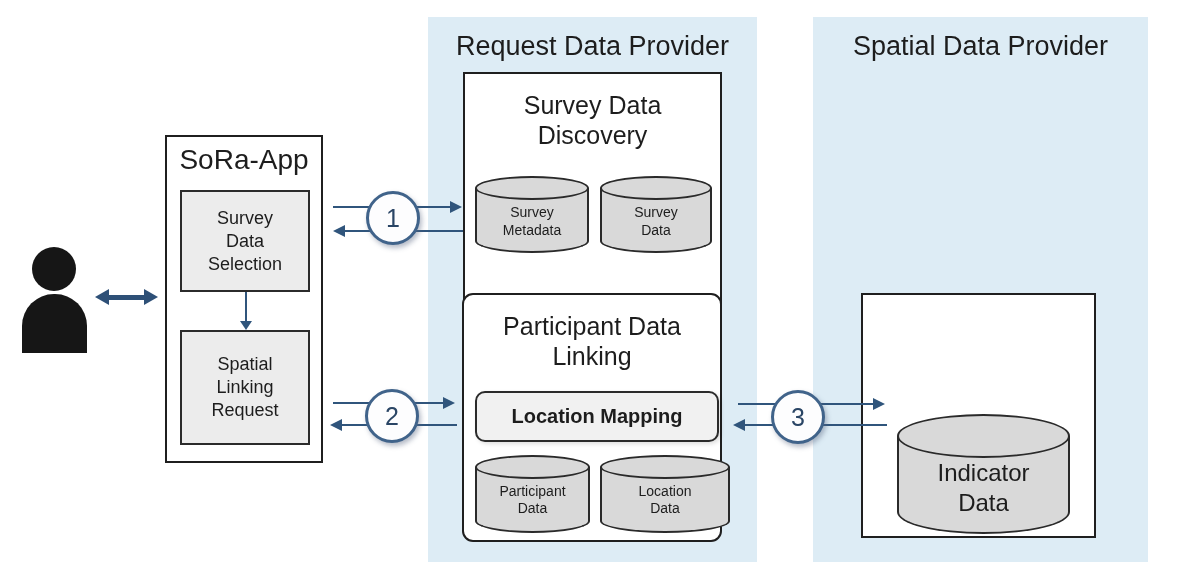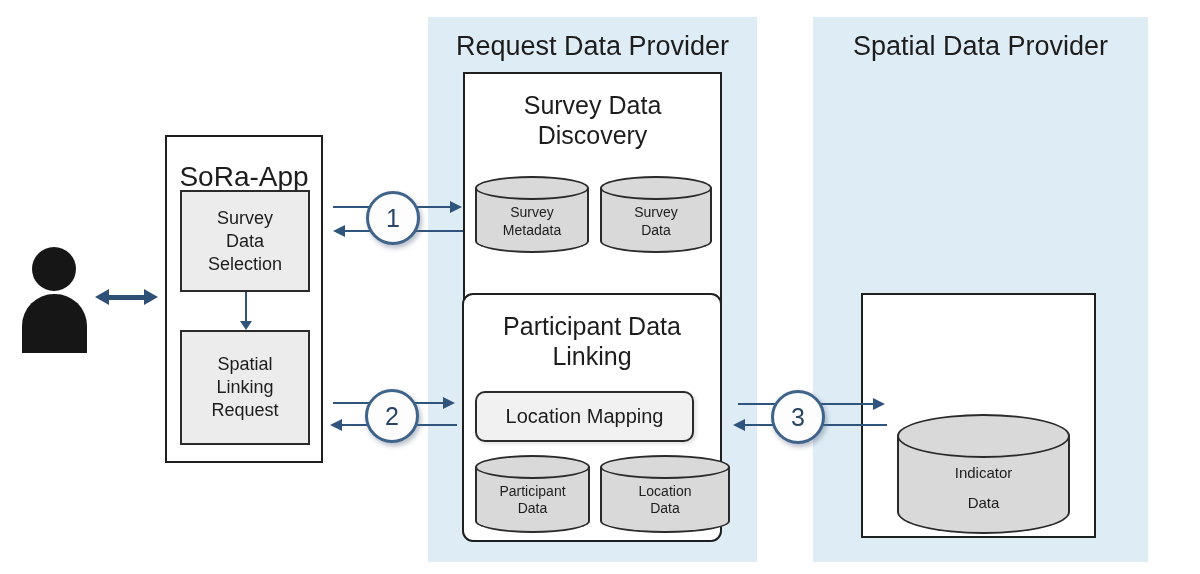--- a/index.html
+++ b/index.html
@@ -9,42 +9,42 @@
 
   
   .panel { position:absolute; top:17px; height:545px; background:#ddecf5; }
   .panel-title { padding-top:14px; text-align:center; font-size:27px; line-height:30px; color:#1d1d1d; }
 
   
   .wbox { position:absolute; background:#ffffff; border:2px solid #1f1f1f; }
   .box-title { padding-top:16px; text-align:center; font-size:25px; line-height:30px; }
 
   
-  .sora-title { padding-top:25px; text-align:center; font-size:28px; line-height:30px; }
+  .sora-title { padding-top:8px; text-align:center; font-size:28px; line-height:30px; }
   .gray-box { position:absolute; background:#ececec; border:2px solid #2b2b2b;
               display:flex; align-items:center; justify-content:center;
               text-align:center; font-size:18px; line-height:23px; }
 
   
   .rounded-box { position:absolute; background:#f1f1f1; border:2px solid #2b2b2b; border-radius:10px;
                  display:flex; align-items:center; justify-content:center; font-size:20px;
                  box-shadow:2px 2px 4px rgba(0,0,0,0.13); }
 
   
   .cylinder { position:absolute; --ry:12px; }
   .cyl-body { position:absolute; left:0; right:0; top:var(--ry); bottom:0;
               background:#d9d9d9; border:2px solid #2a2a2a; border-top:none;
               border-radius:0 0 50% 50% / 0 0 var(--ry) var(--ry); }
   .cyl-top  { position:absolute; left:0; right:0; top:0; height:calc(var(--ry) * 2);
               background:#d9d9d9; border:2px solid #2a2a2a; border-radius:50%; }
   .cyl-label { position:absolute; left:0; right:0; top:calc(var(--ry) * 1.5); bottom:6px;
                display:flex; align-items:center; justify-content:center;
                text-align:center; font-size:14px; line-height:18px; }
   .cyl-label.mid { font-size:14px; line-height:17px; }
-  .cyl-label.big { font-size:15px; line-height:30px; }
+  .cyl-label.big { font-size:24px; line-height:30px; }
 
   
   .connector { position:absolute; }
   .h-line { position:absolute; height:2px; background:#30557c; }
   .ah-right { position:absolute; width:0; height:0;
               border-top:6px solid transparent; border-bottom:6px solid transparent;
               border-left:12px solid #30557c; }
   .ah-left  { position:absolute; width:0; height:0;
               border-top:6px solid transparent; border-bottom:6px solid transparent;
               border-right:12px solid #30557c; }
@@ -116,21 +116,21 @@
         <div class="cyl-body"></div>
         <div class="cyl-top"></div>
         <div class="cyl-label preline">Survey
 Data</div>
       </div>
     </div>
 
     <div class="wbox" style="left:34px; top:276px; width:260px; height:249px;border-radius:11px;">
       <div class="box-title preline">Participant Data
 Linking</div>
-      <div class="rounded-box" style="left:11px; top:96px; width:219px; height:51px;">Location Mapping</div>
+      <div class="rounded-box" style="left:11px; top:96px; width:244px; height:51px;font-weight:bold;">Location Mapping</div>
       <div class="cylinder" style="left:11px; top:160px; width:115px; height:78px;">
         <div class="cyl-body"></div>
         <div class="cyl-top"></div>
         <div class="cyl-label mid preline">Participant
 Data</div>
       </div>
       <div class="cylinder" style="left:136px; top:160px; width:130px; height:78px;">
         <div class="cyl-body"></div>
         <div class="cyl-top"></div>
         <div class="cyl-label mid preline">Location

